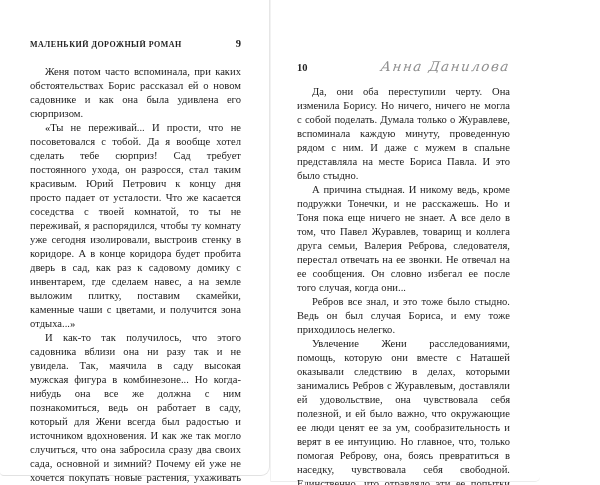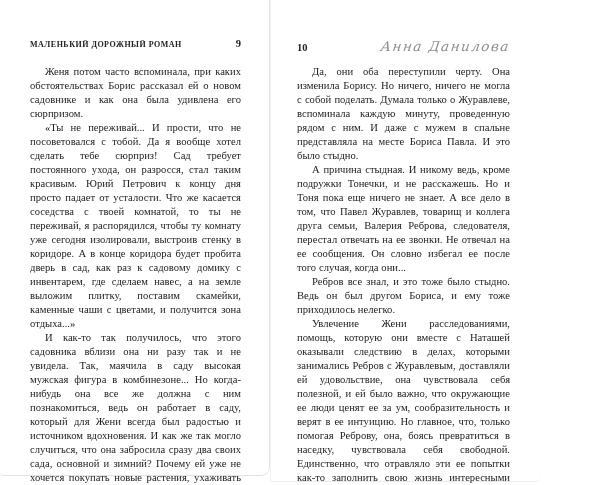--- a/index.html
+++ b/index.html
@@ -18,21 +18,21 @@
     border-right:1px solid #e6e6e6;
     border-bottom:1px solid #e2e2e2;
     border-radius:0 0 9px 4px;
     padding:38px 28px 0 30px;
   }
   .page-right{
     height:482px;
     border-left:1px solid #f2f2f2;
     border-bottom:1px solid #ececec;
     border-radius:0 0 5px 0;
-    padding:38px 30px 0 26px;
+    padding:58px 30px 0 26px;
   }
   .page-header{
     display:flex;justify-content:space-between;align-items:baseline;
     margin-bottom:13px;height:14px;
   }
   .running-title{
     font-size:8px;font-weight:bold;letter-spacing:0.5px;color:#222222;
     white-space:nowrap;
   }
   .page-number{
@@ -77,19 +77,19 @@
     </div>
 
     <div class="page page-right">
       <div class="page-header">
         <span class="page-number">10</span>
         <span class="signature">Анна Данилова</span>
       </div>
       <div class="body-text">
           <p class="para">Да, они оба переступили черту. Она изменила Борису. Но ничего, ничего не могла с собой поделать. Думала только о Журавлеве, вспоминала каждую минуту, проведенную рядом с ним. И даже с мужем в спальне представляла на месте Бориса Павла. И это было стыдно.</p>
           <p class="para">А причина стыдная. И никому ведь, кроме подружки Тонечки, и не расскажешь. Но и Тоня пока еще ничего не знает. А все дело в том, что Павел Журавлев, товарищ и коллега друга семьи, Валерия Реброва, следователя, перестал отвечать на ее звонки. Не отвечал на ее сообщения. Он словно избегал ее после того случая, когда они...</p>
-          <p class="para">Ребров все знал, и это тоже было стыдно. Ведь он был другом Бориса, и ему тоже приходилось нелегко.</p>
+          <p class="para">Ребров все знал, и это тоже было стыдно. Ведь он был случая Бориса, и ему тоже приходилось нелегко.</p>
           <p class="para">Увлечение Жени расследованиями, помощь, которую они вместе с Наташей оказывали следствию в делах, которыми занимались Ребров с Журавлевым, доставляли ей удовольствие, она чувствовала себя полезной, и ей было важно, что окружающие ее люди ценят ее за ум, сообразительность и верят в ее интуицию. Но главное, что, только помогая Реброву, она, боясь превратиться в наседку, чувствовала себя свободной. Единственно, что отравляло эти ее попытки как-то заполнить свою жизнь интересными делами, это реакция мужа. Она понимала, что он боится за нее, переживает, а потому с трудом позволяет ей какие-то поездки, встречи с незнакомыми людьми. И потому время от времени взрывается, и тогда конфликт грозится перерасти в серьезный разрыв... А то и развод.</p>
         </div>
     </div>
 
   </div>
 </div>
 
 </body></html>

